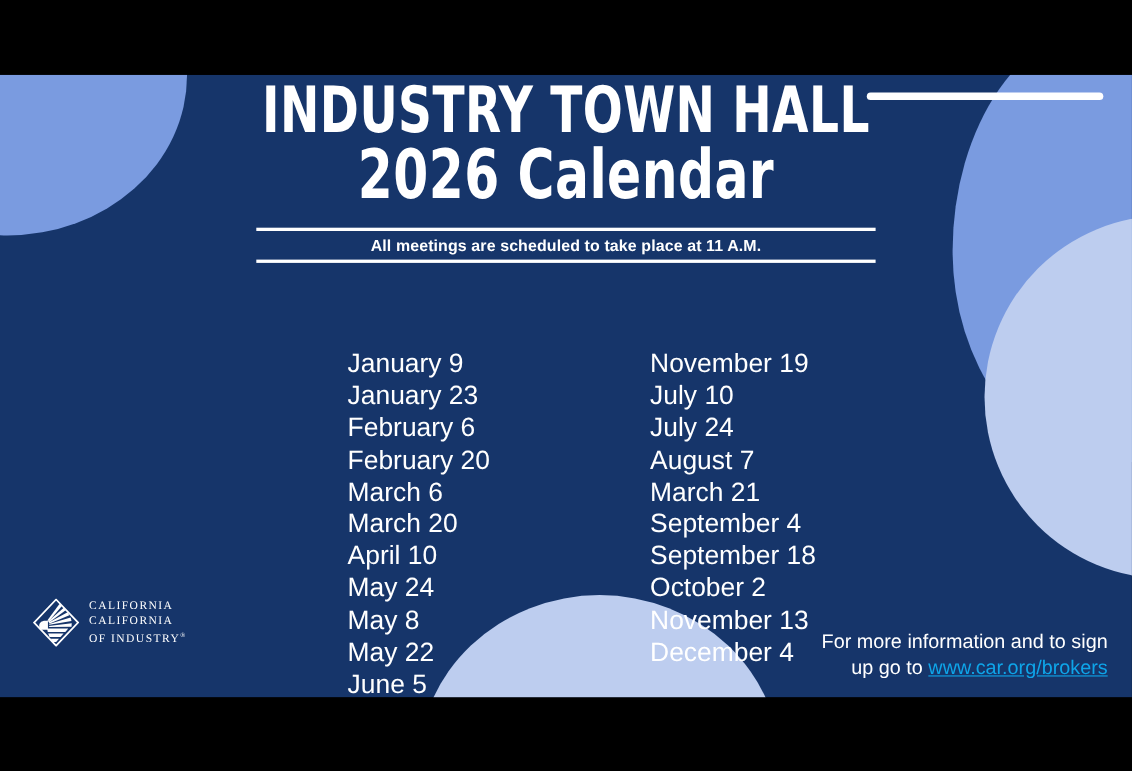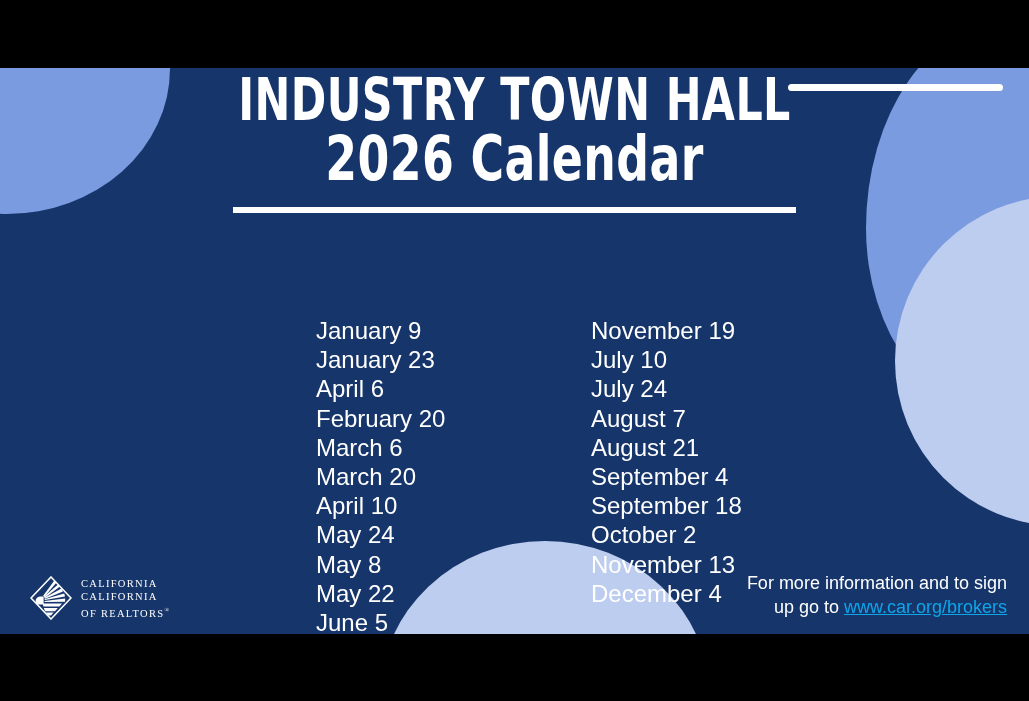--- a/index.html
+++ b/index.html
@@ -169,21 +169,20 @@
   }
 
   
   .logo {
     position: absolute;
     left: 30px;
     top: 476px;
     display: flex;
     align-items: center;
     gap: 9px;
-    margin-top: 32px;
   }
   .logo-mark {
     width: 42px;
     height: 44px;
     flex: none;
   }
   .logo-text {
     color: #ffffff;
     font-family: "Liberation Serif", "DejaVu Serif", serif;
     font-size: 10.5px;
@@ -230,43 +229,44 @@
 
     <div id="content">
 
       <div class="title-block">
         <div class="title-line l1">INDUSTRY TOWN HALL</div>
         <div class="title-line l2">2026 Calendar</div>
       </div>
 
       <div class="subtitle-block">
         <div class="rule"></div>
+        <div class="subtitle-text">All meetings are scheduled to take place at 11 A.M.</div>
         <div class="rule"></div>
       </div>
 
       <div class="dates">
         <div class="date-col left">
           <div class="date-item">January 9</div>
           <div class="date-item">January 23</div>
-          <div class="date-item">April 6</div>
+          <div class="date-item">February 6</div>
           <div class="date-item">February 20</div>
           <div class="date-item">March 6</div>
           <div class="date-item">March 20</div>
           <div class="date-item">April 10</div>
           <div class="date-item">May 24</div>
           <div class="date-item">May 8</div>
           <div class="date-item">May 22</div>
           <div class="date-item">June 5</div>
         </div>
         <div class="date-col right">
           <div class="date-item">November 19</div>
           <div class="date-item">July 10</div>
           <div class="date-item">July 24</div>
           <div class="date-item">August 7</div>
-          <div class="date-item">August 21</div>
+          <div class="date-item">March 21</div>
           <div class="date-item">September 4</div>
           <div class="date-item">September 18</div>
           <div class="date-item">October 2</div>
           <div class="date-item">November 13</div>
           <div class="date-item">December 4</div>
         </div>
       </div>
 
       <div class="logo">
         <svg class="logo-mark" viewBox="0 0 42 44">
@@ -283,21 +283,21 @@
             <path d="M12.8 27.4 L32 27.4 L29.4 30.6 L13.4 30.6 Z"></path>
             <path d="M13.8 32 L27.8 32 L25 35.2 L15 35.2 Z"></path>
             <path d="M16 36.6 L23.6 36.6 L21 39.6 L18.2 39.6 Z"></path>
 
             <path d="M11.2 20.4 C7.6 20.4 5.6 22.4 5.6 25 C5.6 26.6 6.6 27.9 8 28.6 L13.6 28.6 L13.6 20.4 Z"></path>
           </g>
         </svg>
         <div class="logo-text">
           <div>CALIFORNIA</div>
           <div>CALIFORNIA</div>
-          <div><span>OF REALTORS</span><span class="reg">®</span></div>
+          <div><span>OF INDUSTRY</span><span class="reg">®</span></div>
         </div>
       </div>
 
       <div class="footer-info">
         <div>For more information and to sign</div>
         <div><span>up go to </span><a class="url" href="#">www.car.org/brokers</a></div>
       </div>
 
     </div>
   </div>

